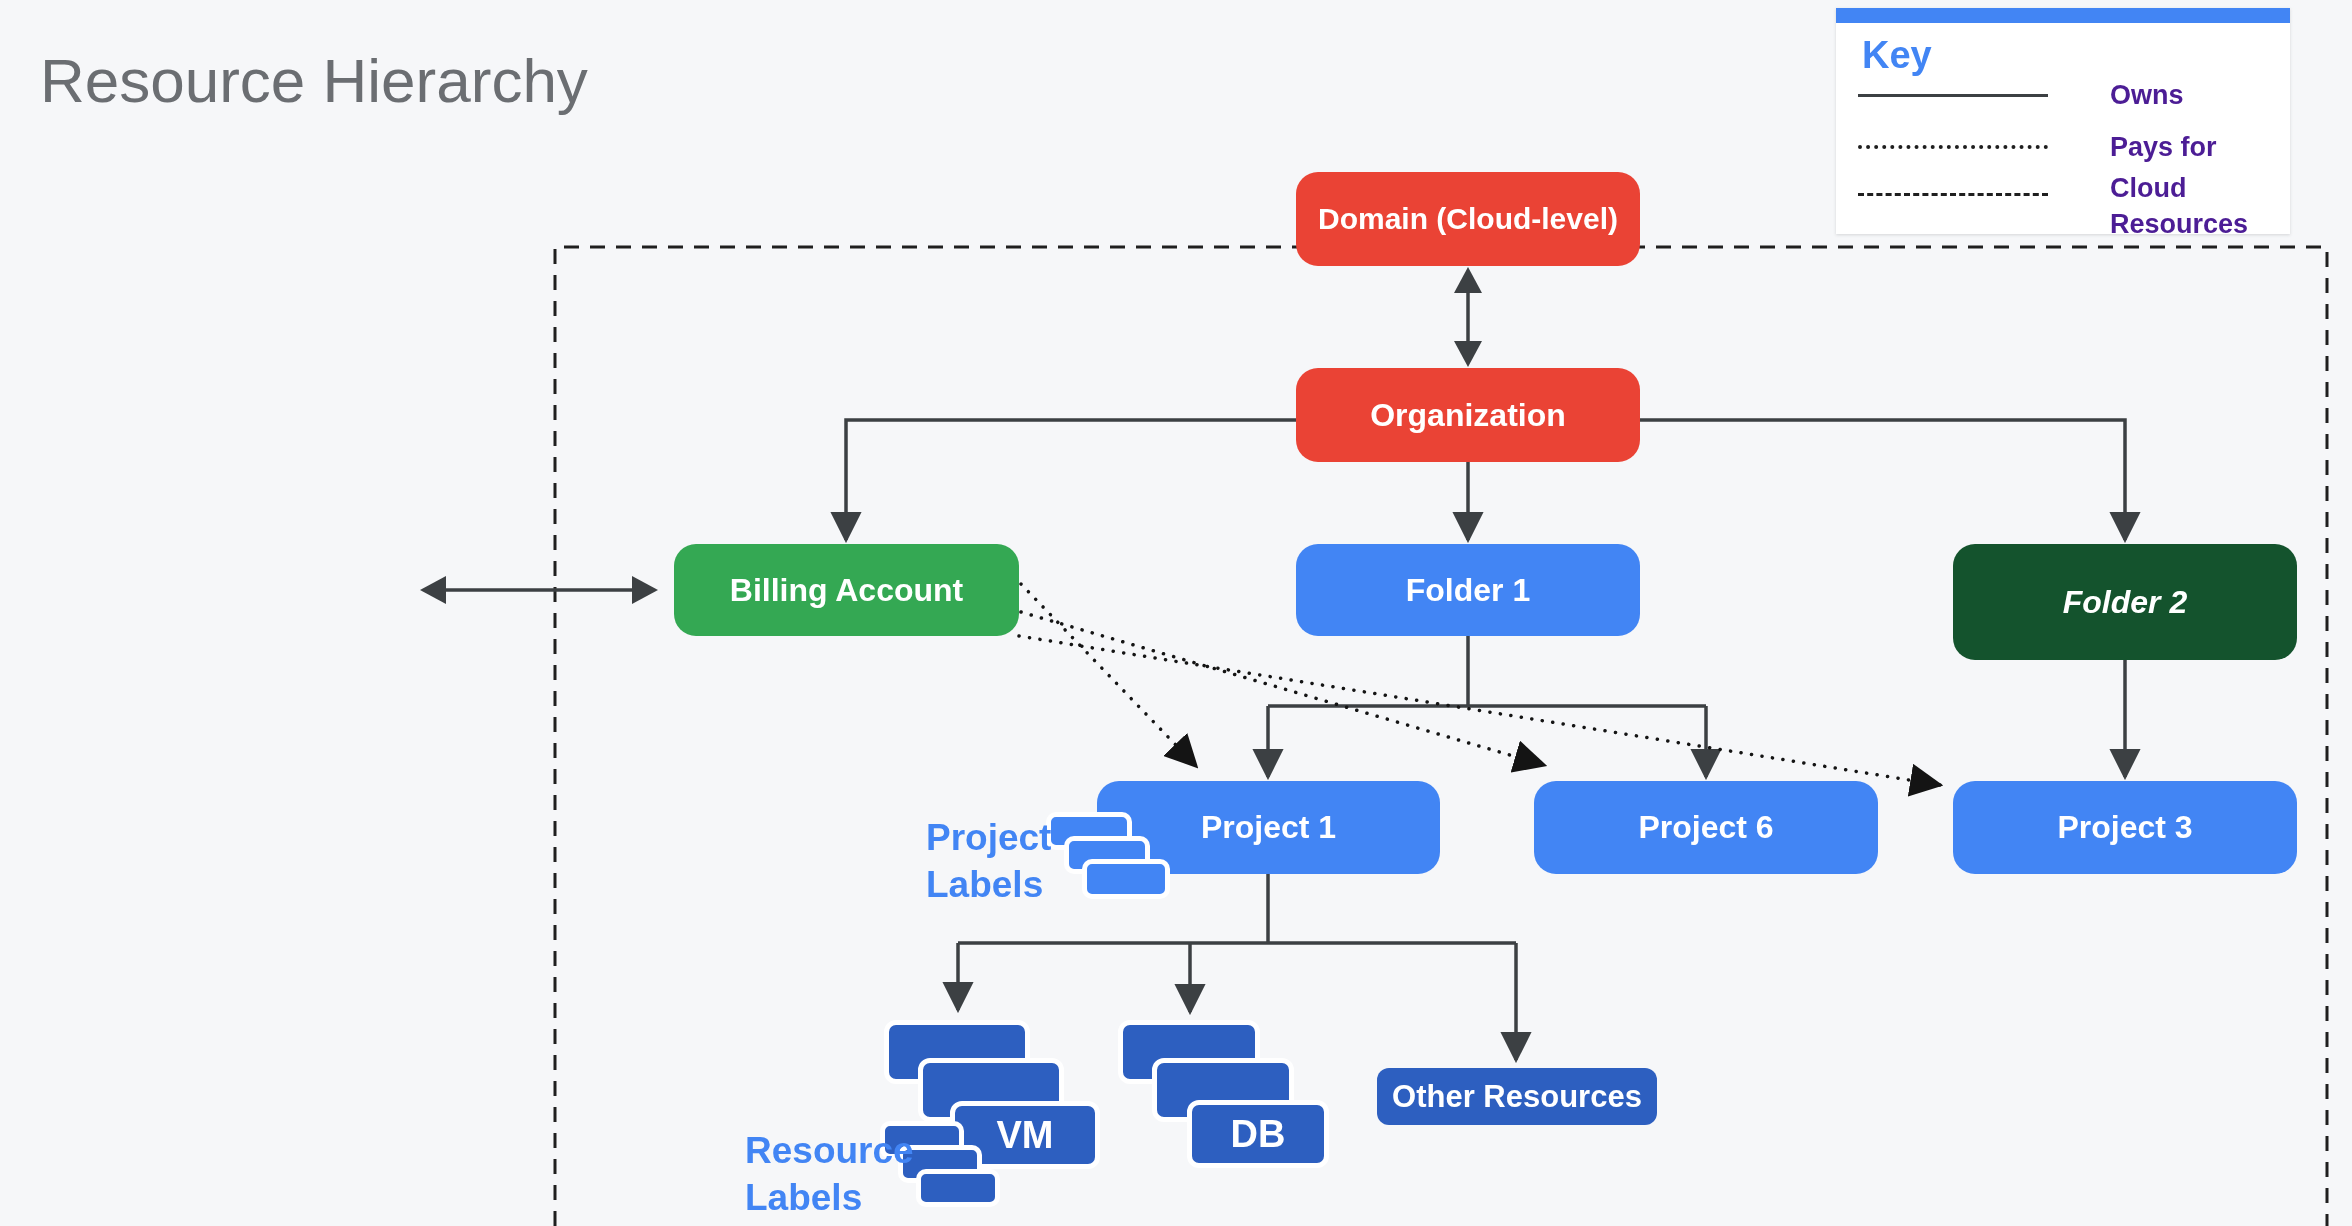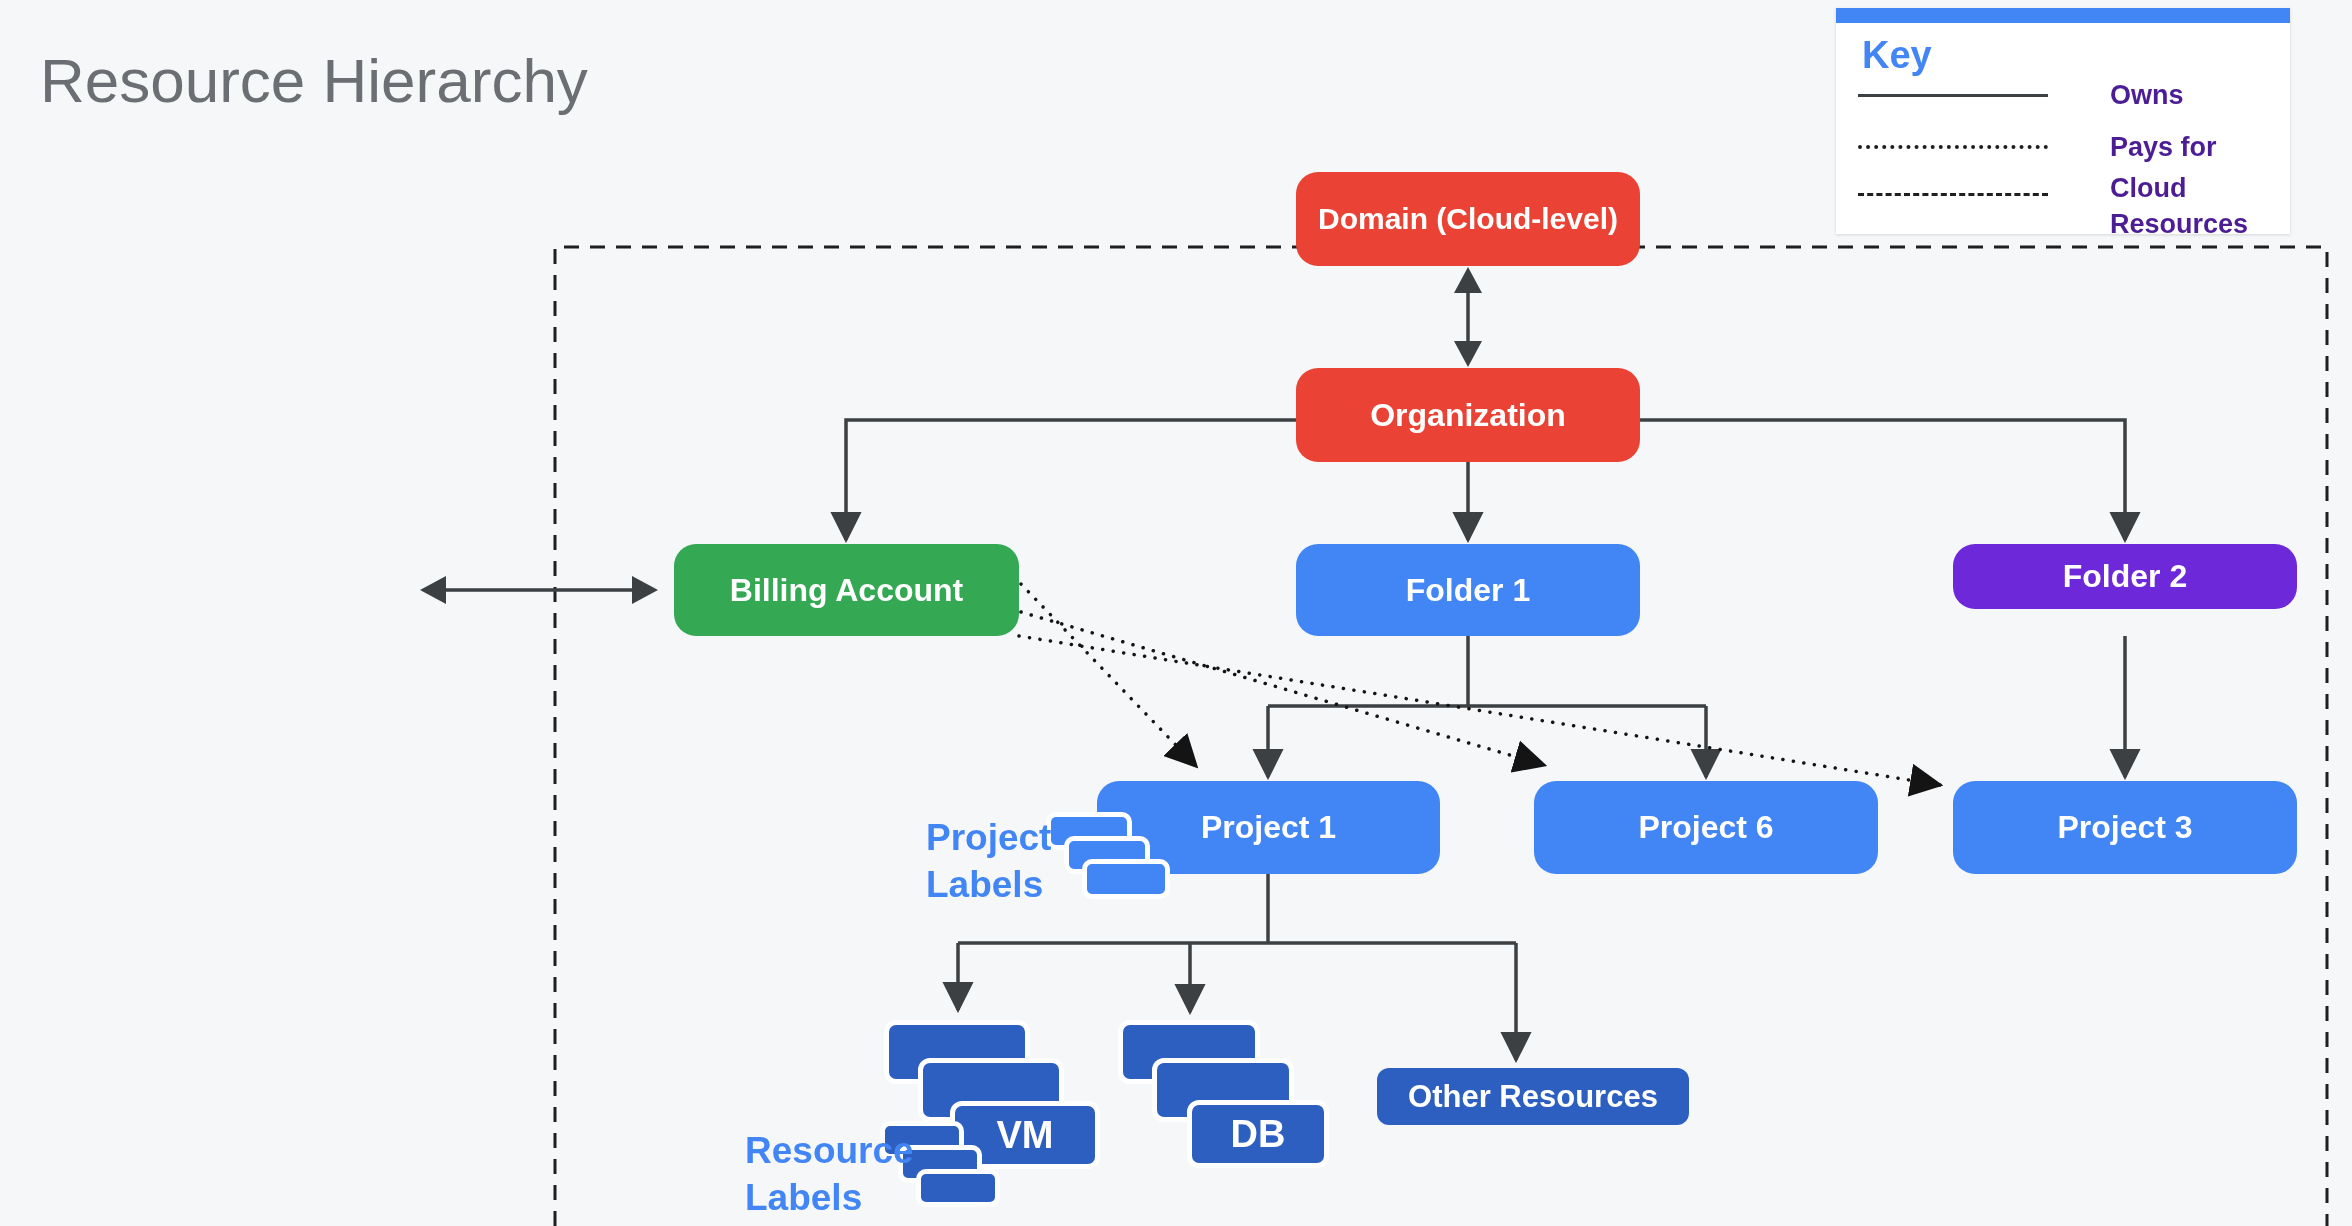--- a/index.html
+++ b/index.html
@@ -108,21 +108,21 @@
 
   <div class="node" style="left: 1296px; top: 368px; width: 344px; height: 94px; background: rgb(234, 67, 53);">Organization</div>
 
   <div class="node fs30" style="left: 1296px; top: 172px; width: 344px; height: 94px; background: rgb(234, 67, 53);">Domain (Cloud-level)</div>
 
 
   <div class="node" style="left: 674px; top: 544px; width: 345px; height: 92px; background: rgb(52, 168, 83);">Billing Account</div>
 
   <div class="node" style="left: 1296px; top: 544px; width: 344px; height: 92px; background: rgb(66, 133, 244);">Folder 1</div>
 
-  <div class="node" style="left: 1953px; top: 544px; width: 344px; height: 65px; background: #6d28d9;">Folder 2</div>
+  <div class="node" style="left: 1953px; top: 544px; width: 344px; height: 116px; background: #14532d; font-style: italic;">Folder 2</div>
 
   <div class="node" style="left: 1097px; top: 781px; width: 343px; height: 93px; background: rgb(66, 133, 244);">Project 1</div>
 
   <div class="node" style="left: 1534px; top: 781px; width: 344px; height: 93px; background: rgb(66, 133, 244);">Project 6</div>
 
   <div class="node" style="left: 1953px; top: 781px; width: 344px; height: 93px; background: rgb(66, 133, 244);">Project 3</div>
 
   <div class="minicard light" style="left:1046px;top:812px;width:86px;height:38px;"></div>
   <div class="minicard light" style="left:1064px;top:836px;width:86px;height:38px;"></div>
   <div class="minicard light" style="left:1082px;top:859px;width:88px;height:40px;"></div>
@@ -134,15 +134,15 @@
 
   <div class="minicard" style="left:880px;top:1121px;width:84px;height:38px;"></div>
   <div class="minicard" style="left:898px;top:1145px;width:84px;height:38px;"></div>
   <div class="minicard" style="left:916px;top:1169px;width:84px;height:38px;"></div>
   <div class="ann" style="left:745px;top:1128px;width:132px;">Resource Labels</div>
 
   <div class="card" style="left:1118px;top:1020px;width:142px;height:64px;"></div>
   <div class="card" style="left:1152px;top:1058px;width:142px;height:64px;"></div>
   <div class="card" style="left:1187px;top:1100px;width:142px;height:68px;">DB</div>
 
-  <div class="node small" style="left: 1377px; top: 1068px; width: 312px; height: 57px; background: rgb(45, 95, 192);">Other Resources</div>
+  <div class="node small" style="left: 1377px; top: 1068px; width: 280px; height: 57px; background: rgb(45, 95, 192);">Other Resources</div>
 
 </div>
 
 </body></html>

